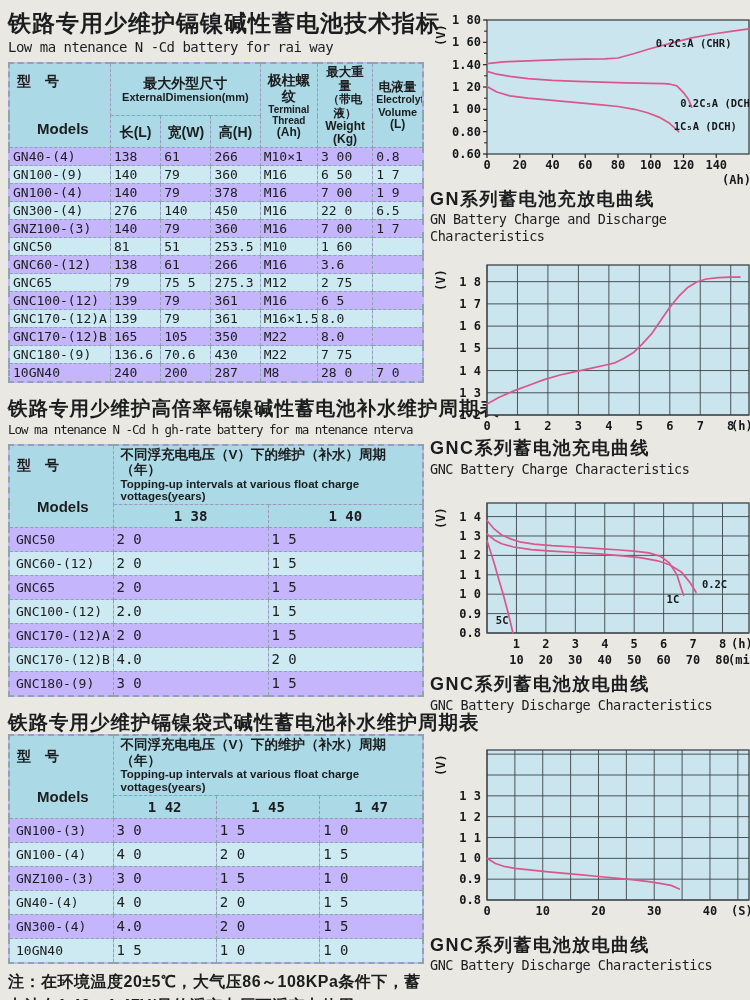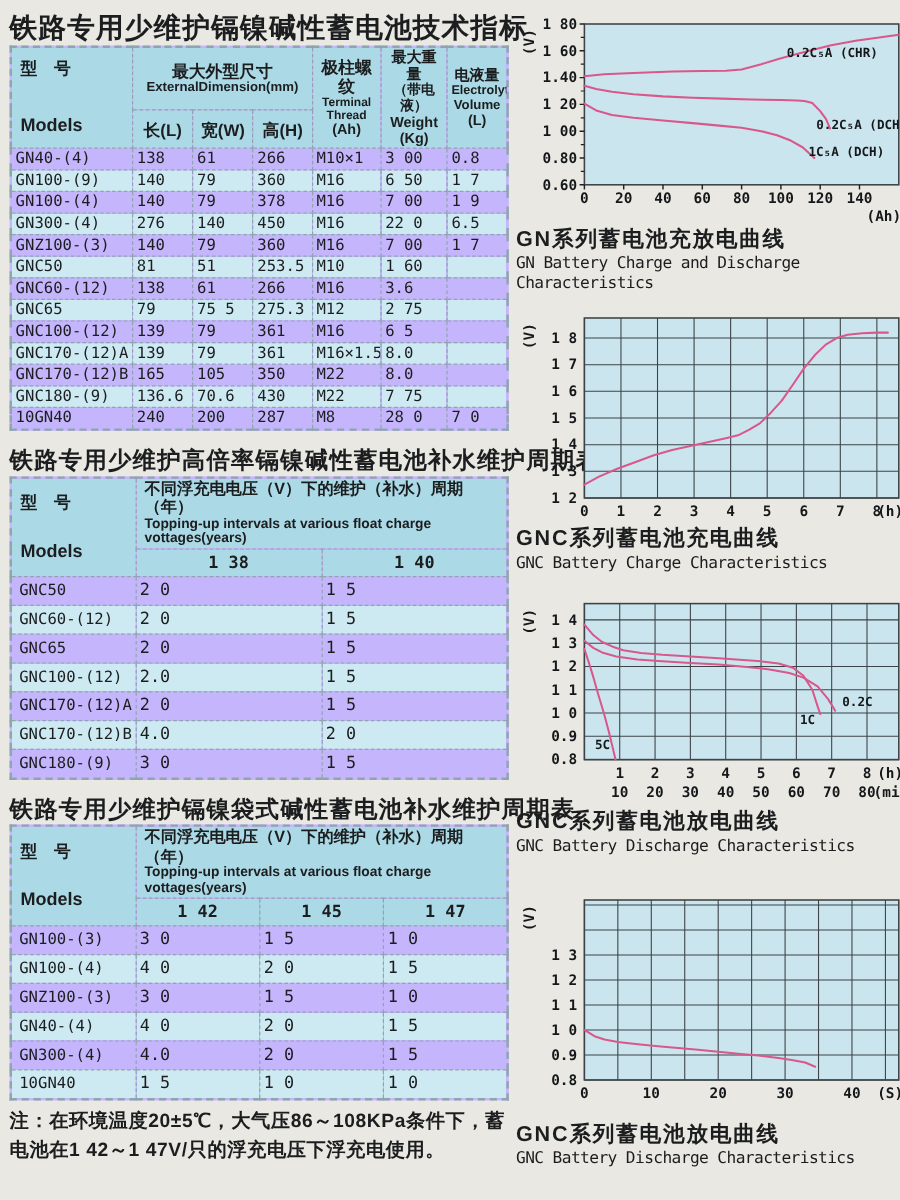--- a/index.html
+++ b/index.html
@@ -19,21 +19,21 @@
   th{background:#abd9e6;font-weight:700;vertical-align:middle;}
   tr.alt td{background:#cde9f2;}
   .model,.num{font-family:"DejaVu Sans Mono",monospace;font-size:13px;white-space:nowrap;font-weight:500;}
   #tb1 td{height:15px;line-height:1.05;}
   #tb2 td,#tb3 td{height:21px;}
   #tb2 .num,#tb3 .num{text-align:left;font-size:14px;}
   #tb2 .model,#tb3 .model{padding-left:6px;}
   .hcn{font-size:14px;line-height:1.15;}
   .hcn.sm{font-size:11.5px;}
   .hen{font-size:11px;font-weight:700;line-height:1.1;font-family:"Liberation Sans",sans-serif;}
-  .hen.lg{font-size:15px;font-weight:600;}
+  .hen.lg{font-size:15px;font-weight:600;margin-left:20px;}
   .hmodels{height:64px;display:flex;flex-direction:column;justify-content:space-between;align-items:flex-start;padding:3px 4px;}
   .hmodels2{height:58px;display:flex;flex-direction:column;justify-content:space-between;align-items:flex-start;padding:3px 4px;}
   .subcol{font-family:"DejaVu Sans Mono",monospace;font-size:14px;height:20px;margin-left:28px;}
   .note{font-size:16px;font-weight:700;line-height:1.5;margin-top:6px;letter-spacing:0.5px;}
 
   .chart-block{margin-bottom:2px;}
   .c-cn{font-size:18px;font-weight:700;letter-spacing:1.5px;margin:0;line-height:1.3;white-space:nowrap;}
   .c-en{font-family:"DejaVu Sans Mono",monospace;font-size:13.5px;letter-spacing:-0.5px;line-height:1.25;white-space:pre-line;margin:0 0 4px;}
   svg{display:block;}
   .tick{font:700 12px "DejaVu Sans Mono",monospace;fill:#15181a;}
@@ -41,20 +41,21 @@
   .mb1{margin-bottom:10px;}
 </style>
 </head>
 <body>
 
 <div class="page">
 
   <div class="left">
 
     <h1 class="t-cn">铁路专用少维护镉镍碱性蓄电池技术指标</h1>
+    <div class="t-en">Low ma ntenance N -Cd battery for rai way</div>
 
     <table class="mb1">
       <colgroup>
           <col style="width:101px">
           <col style="width:50px">
           <col style="width:50px">
           <col style="width:49px">
           <col style="width:57px">
           <col style="width:55px">
           <col style="width:50px">
@@ -210,20 +211,21 @@
             <td class="num">200</td>
             <td class="num">287</td>
             <td class="num">M8</td>
             <td class="num">28 0</td>
             <td class="num">7 0</td>
           </tr>
         </tbody>
     </table>
 
     <h2 class="t-cn s2">铁路专用少维护高倍率镉镍碱性蓄电池补水维护周期表</h2>
+    <div class="t-en s2">Low ma ntenance N -Cd h gh-rate battery for ma ntenance  nterva</div>
 
     <table class="mb1">
       <colgroup>
           <col style="width:104px">
           <col>
           <col>
         </colgroup>
       <thead>
         <tr>
           <th rowspan="2">

